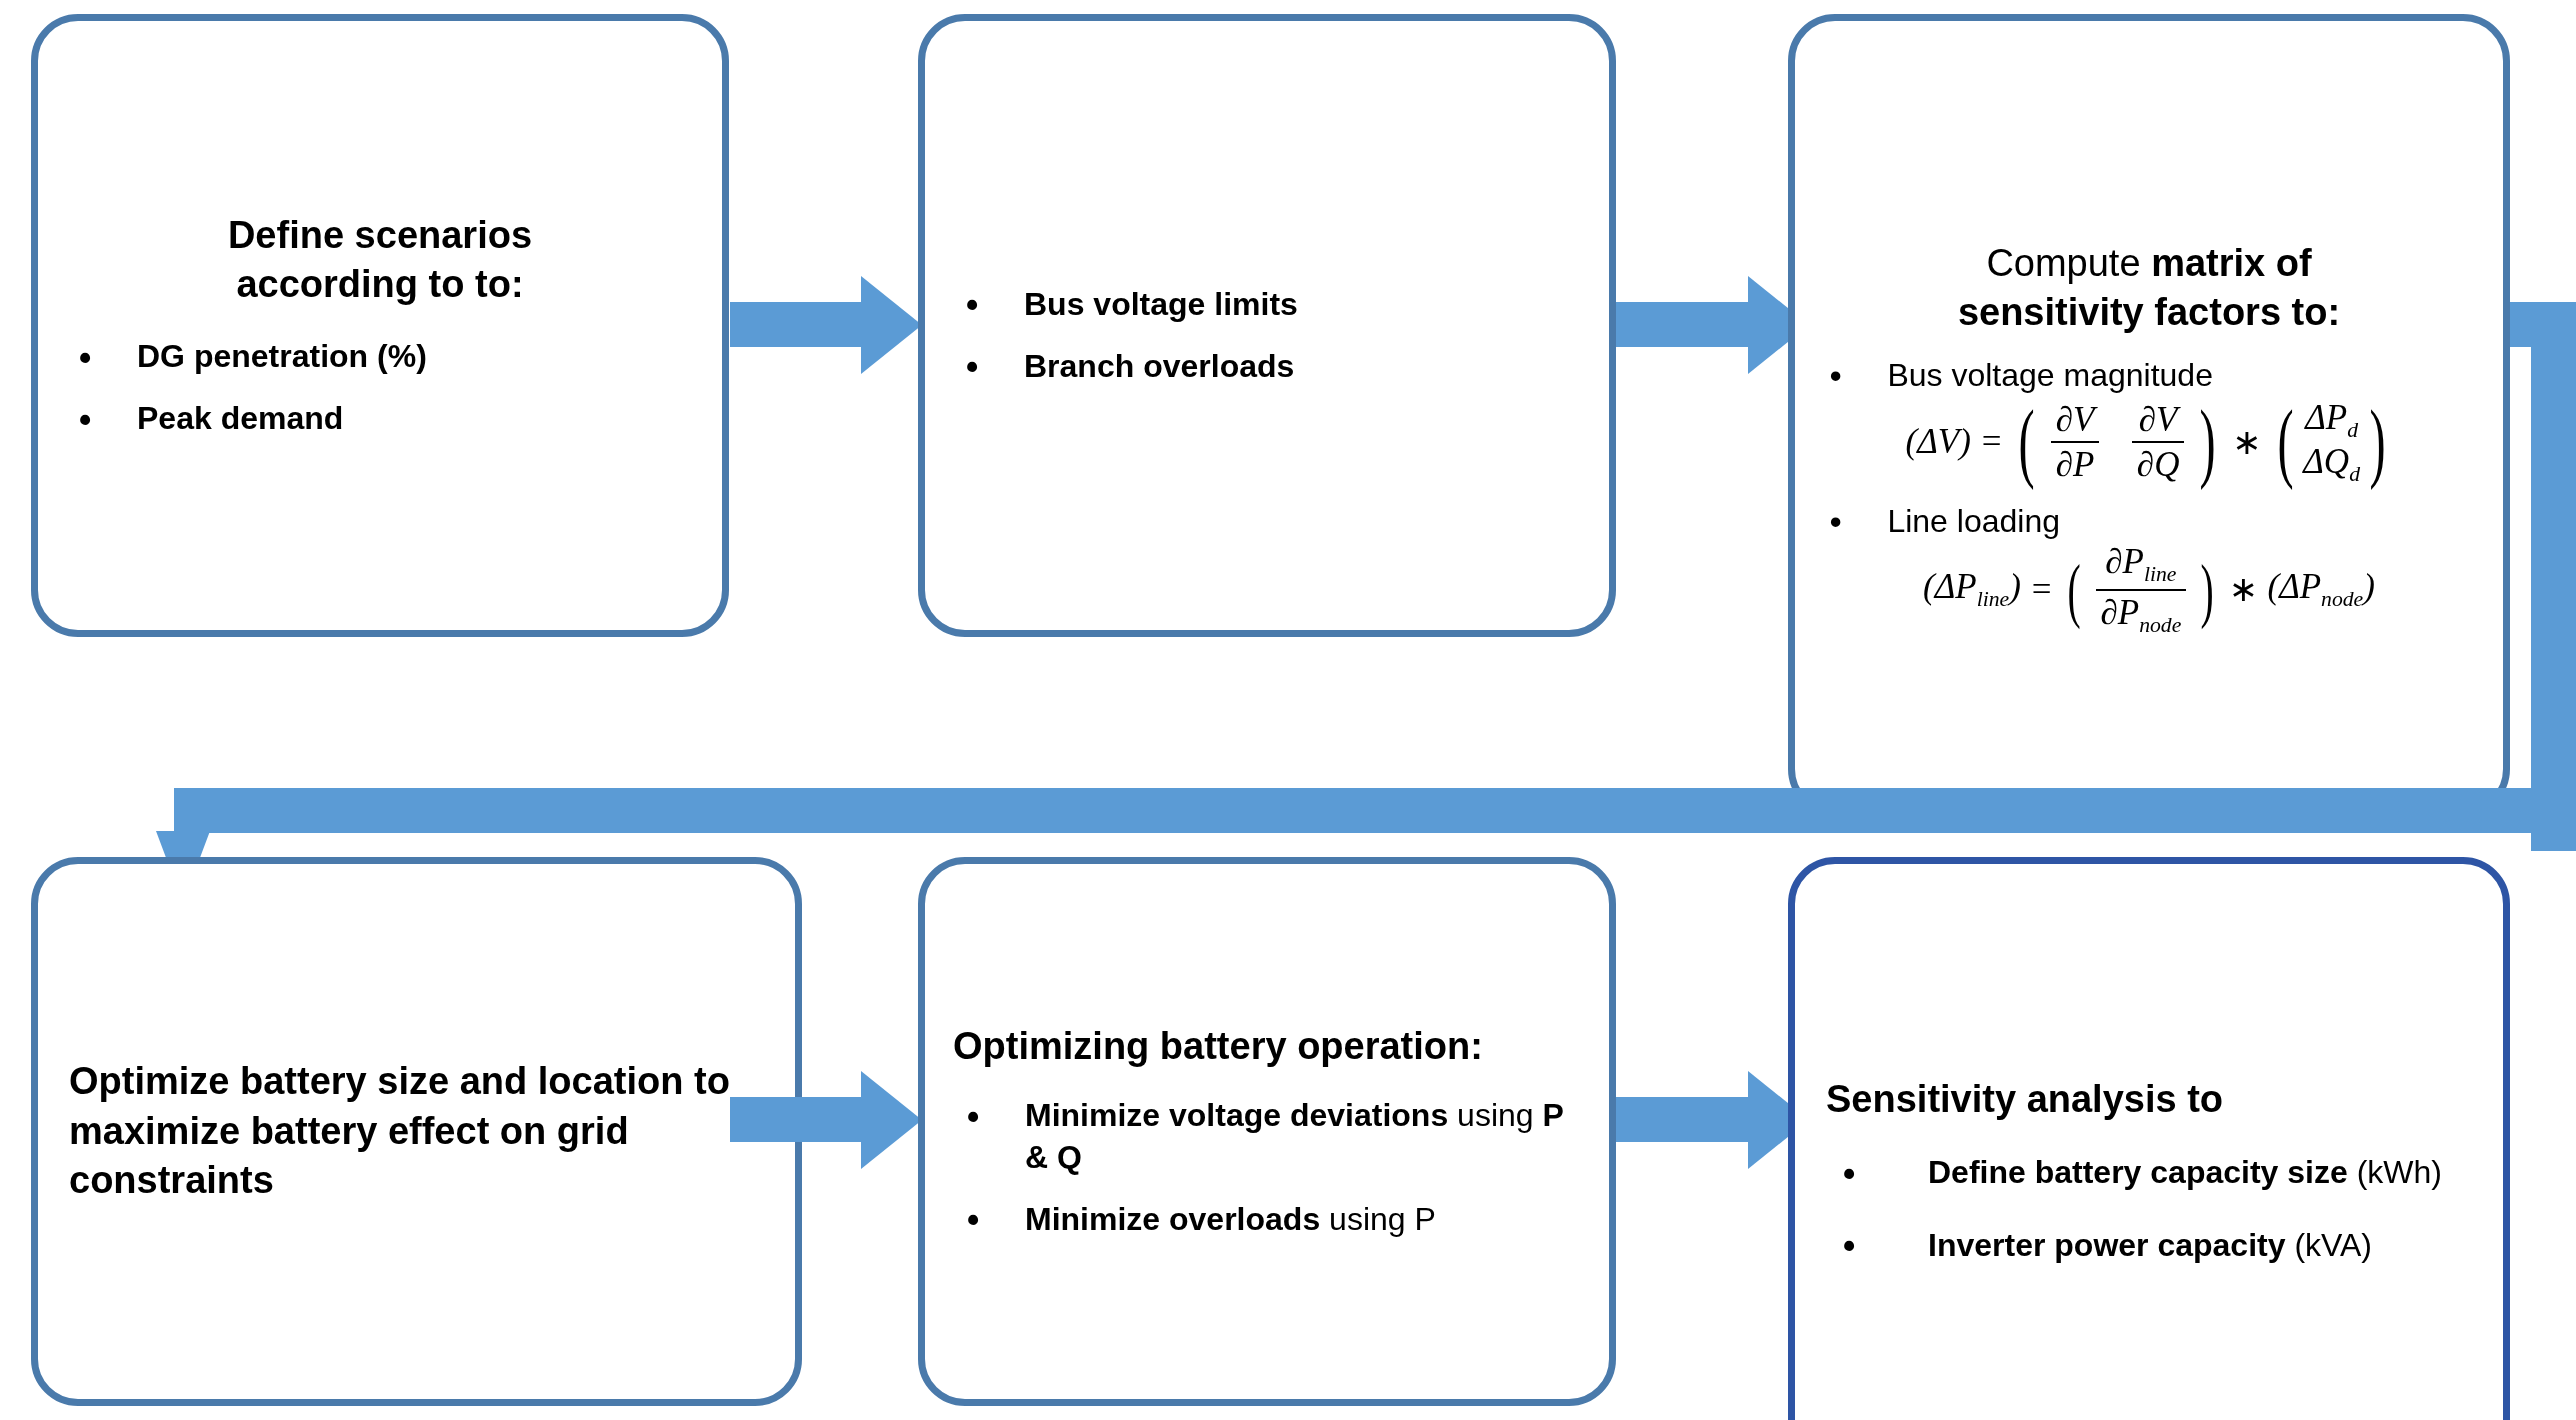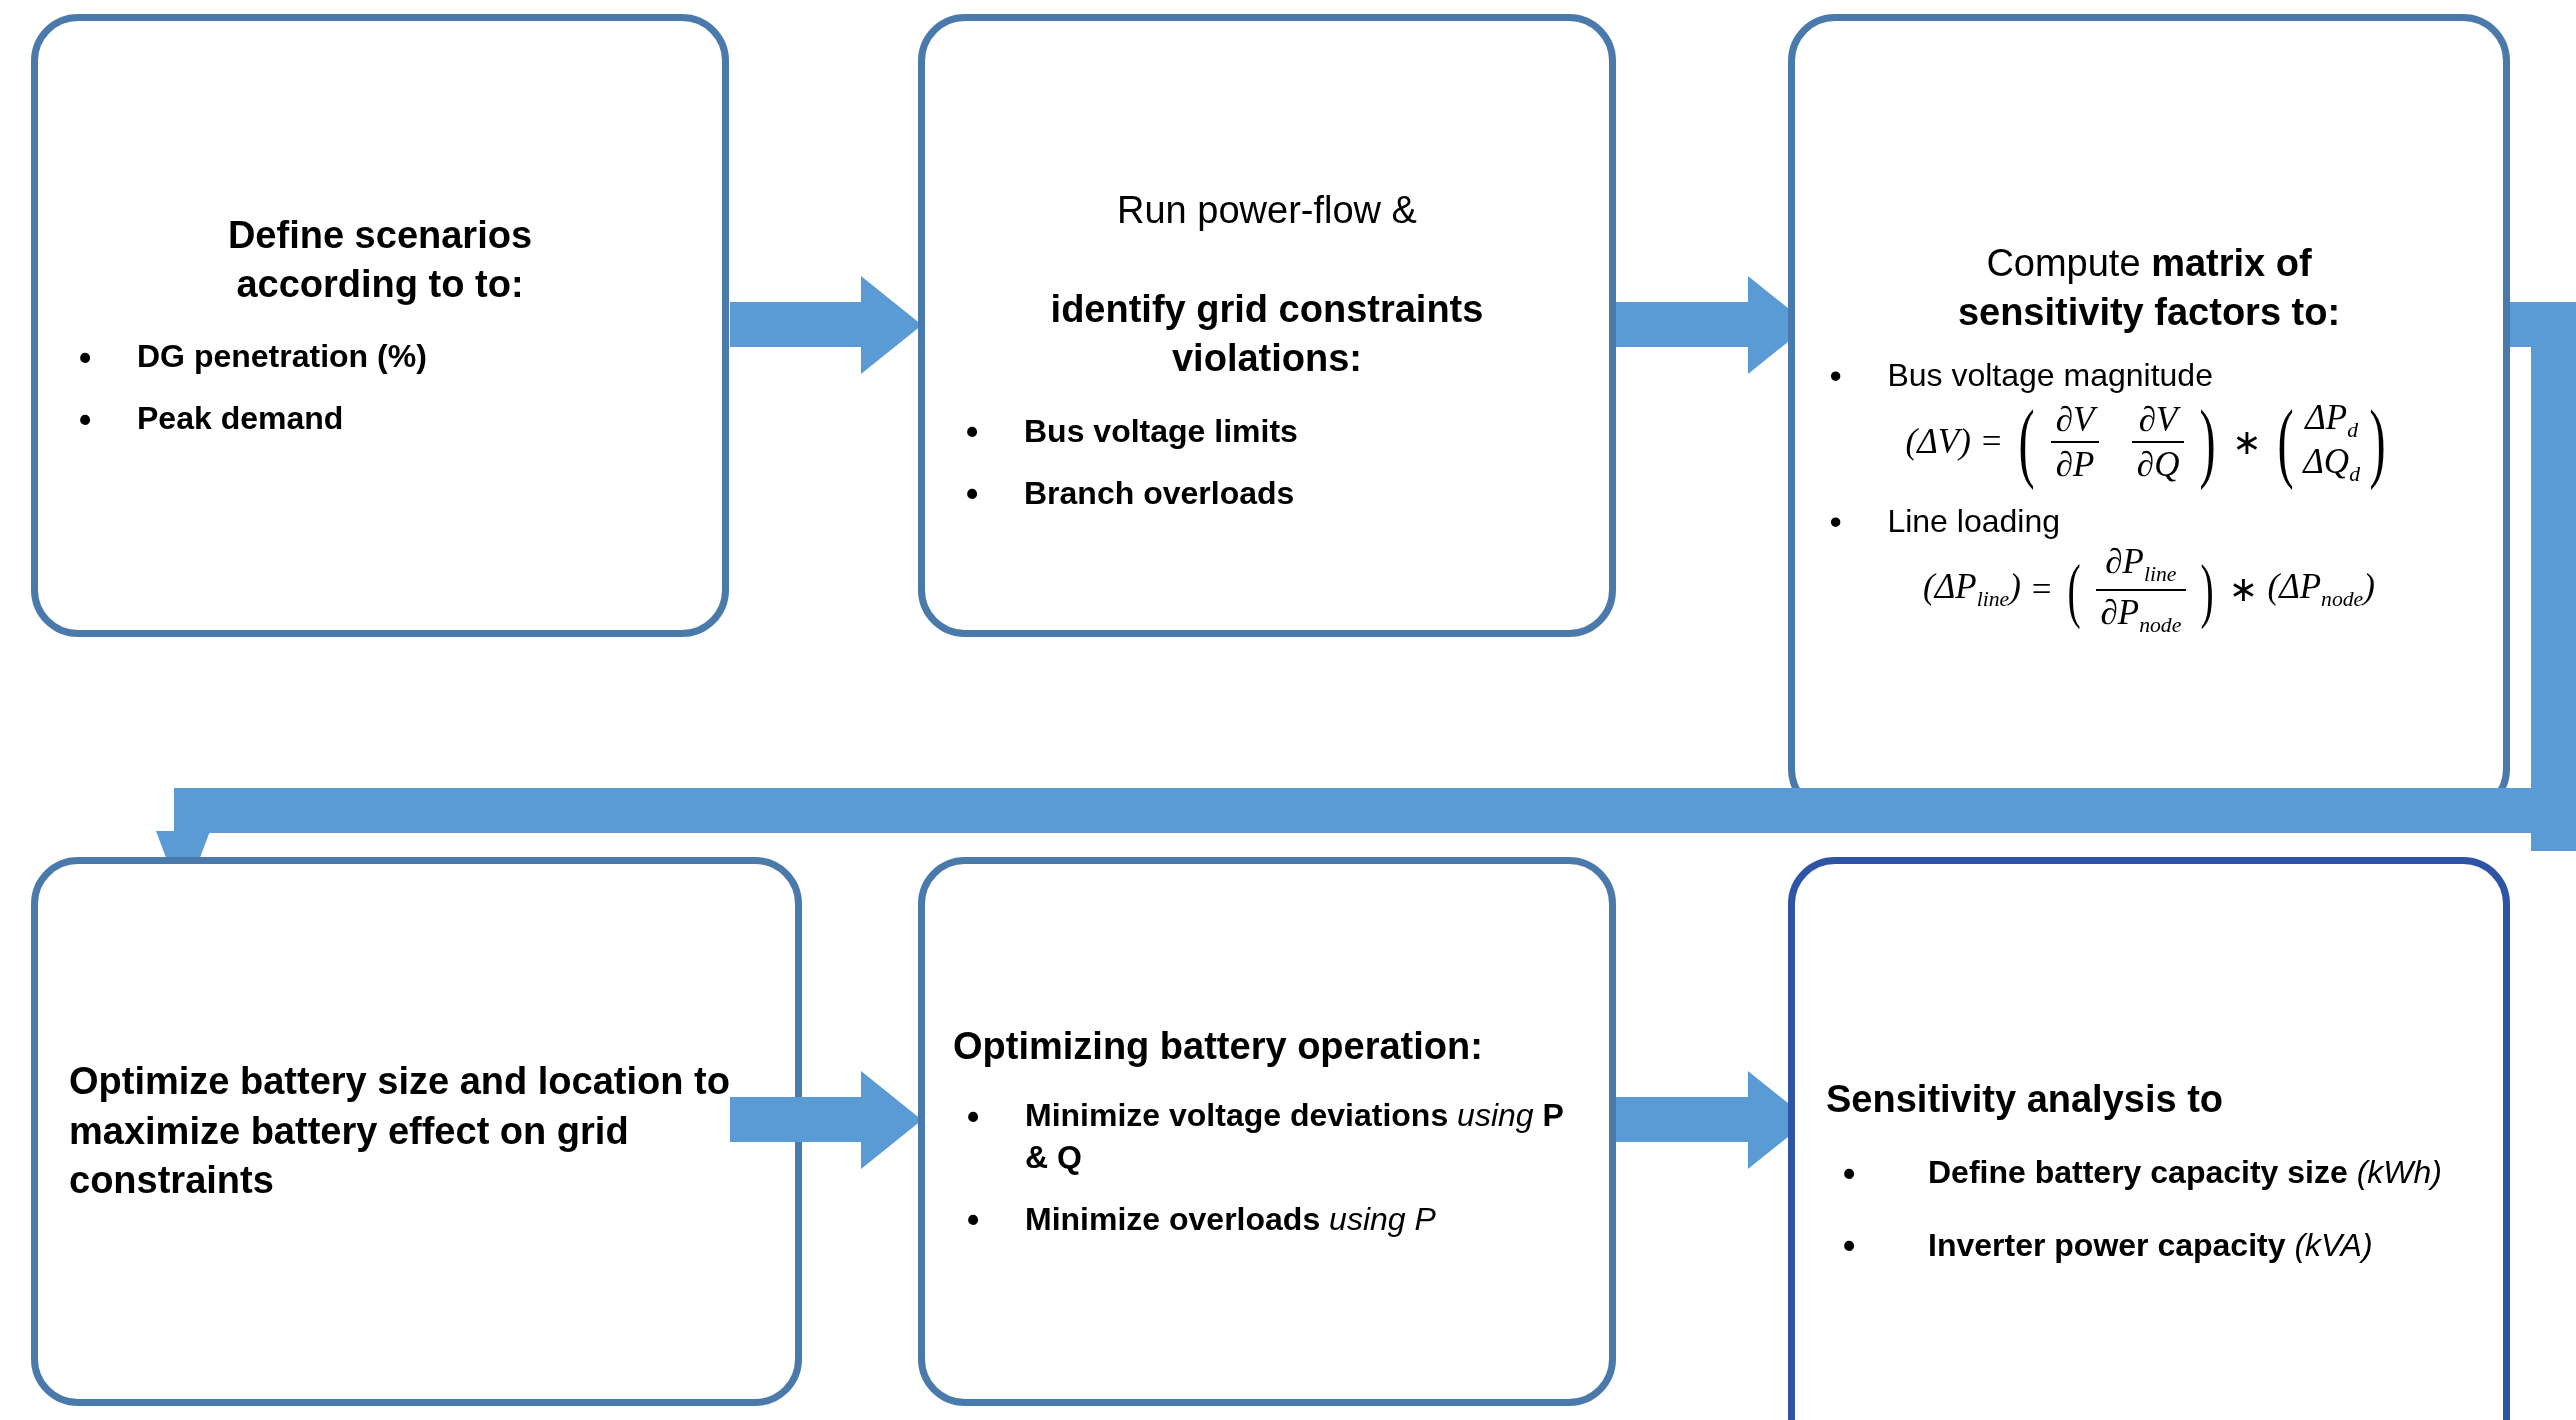--- a/index.html
+++ b/index.html
@@ -79,21 +79,20 @@
     font-weight: 400;
   }
   ul.bullets.wide > li {
     padding-left: 102px;
   }
   ul.bullets.wide > li::before {
     left: 17px;
   }
   ul.bullets > li .reg {
     font-weight: 400;
-    font-style: italic;
   }
   ul.bullets > li .bold {
     font-weight: 700;
   }
 
   
   .formula {
     font-family: "Liberation Serif", serif;
     font-style: italic;
     font-size: 35px;
@@ -179,25 +178,20 @@
       <li>Peak demand</li>
     </ul>
   </div>
 
   <div>
     <div class="arrow-h" style="left:730px; top:302px; width:133px; height:45px;"></div>
     <div class="arrow-head-r" style="left:861px; top:276px;"></div>
   </div>
 
   <div class="node" style="left:918px; top:14px; width:698px; height:623px;">
-    <div class="node-title">
-      <span class="reg">Run power-flow &amp;</span><br>
-      <span>identify grid constraints
-violations:</span>
-    </div>
     <ul class="bullets">
       <li>Bus voltage limits</li>
       <li>Branch overloads</li>
     </ul>
   </div>
 
   <div>
     <div class="arrow-h" style="left:1616px; top:302px; width:133px; height:45px;"></div>
     <div class="arrow-head-r" style="left:1748px; top:276px;"></div>
   </div>

